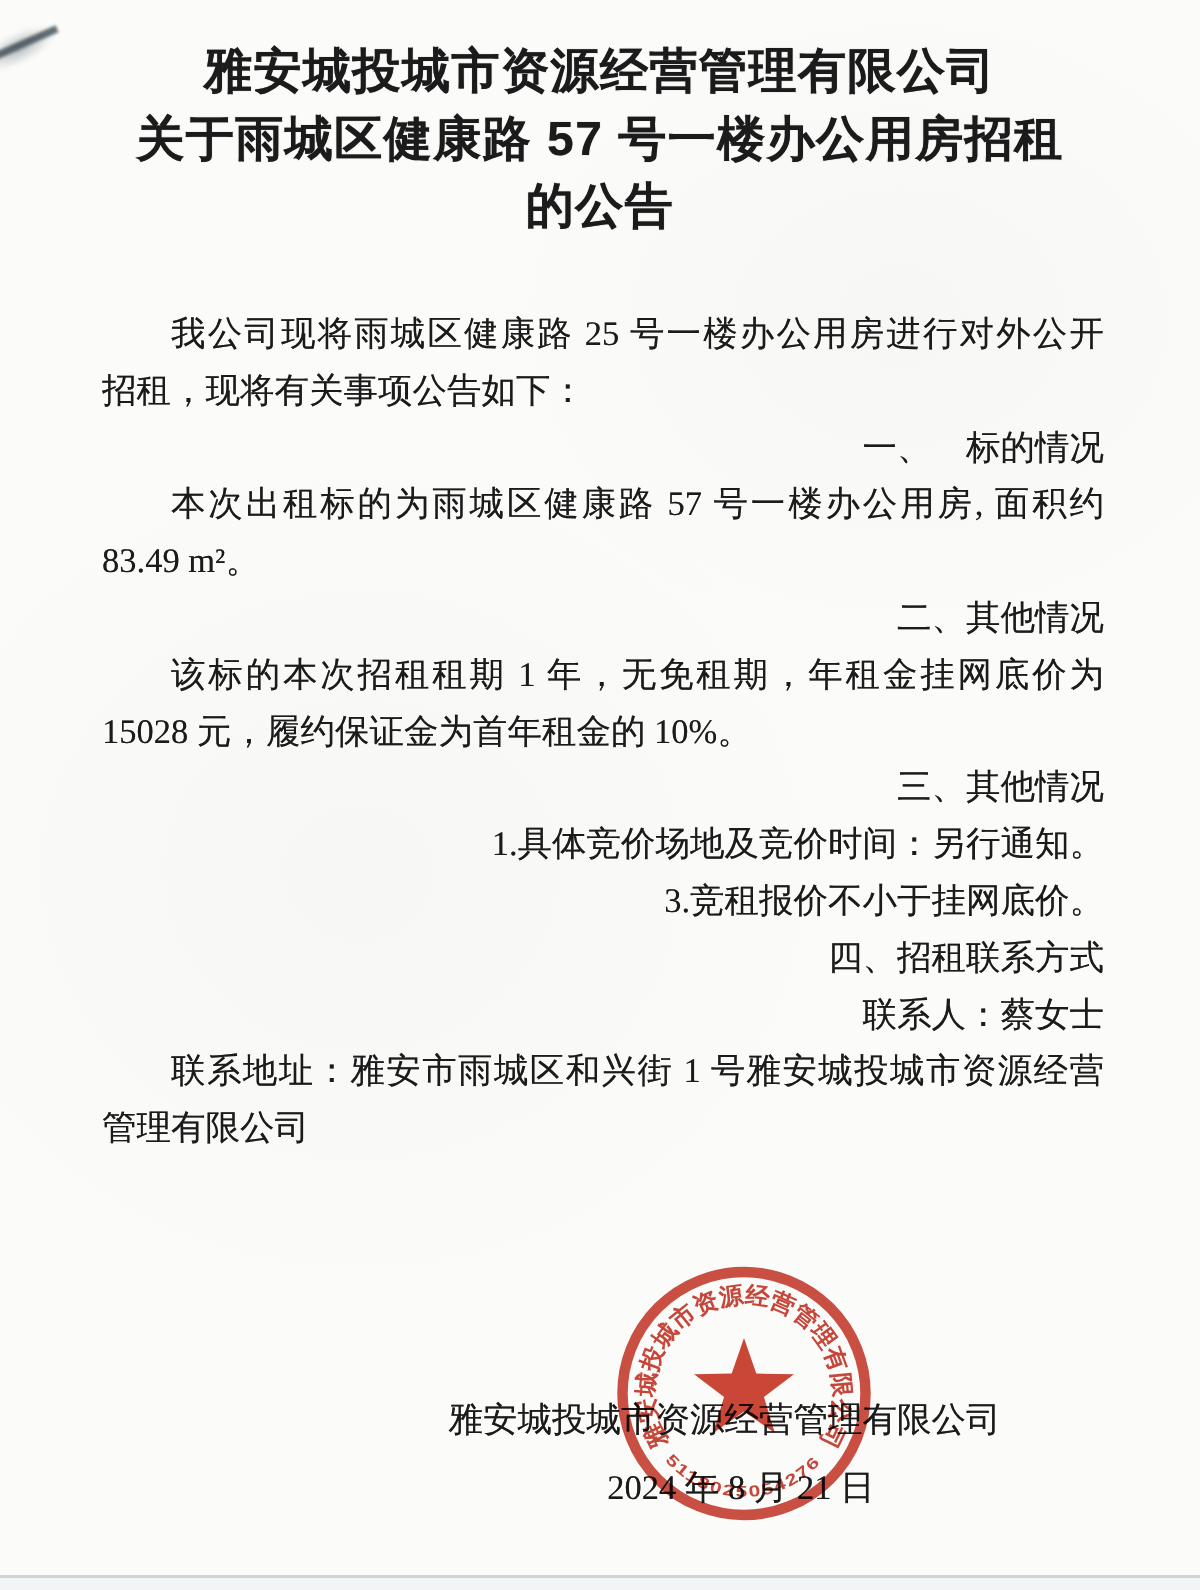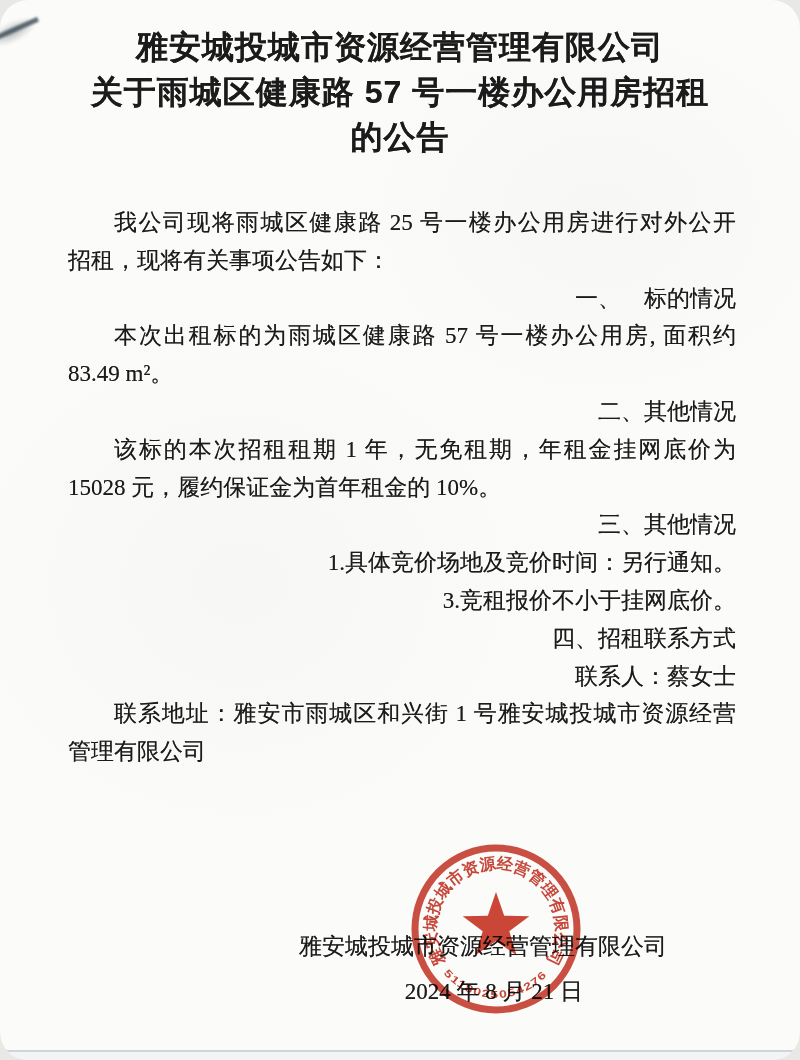--- a/index.html
+++ b/index.html
@@ -8,21 +8,20 @@
     width: 800px;
     height: 1060px;
     margin: 0 auto;
     background:
       radial-gradient(ellipse 60% 40% at 30% 55%, rgba(170,176,180,0.05), rgba(170,176,180,0) 70%),
       radial-gradient(ellipse 50% 30% at 75% 20%, rgba(170,176,180,0.05), rgba(170,176,180,0) 70%),
       #fbfbf9;
     overflow: hidden;
     font-family: "Liberation Serif", "DejaVu Serif", serif;
     color: #1b1b1b;
-    border-radius: 28px;
   }
   
   .smudge-a {
     position:absolute; left:-6px; top:26px; width:46px; height:5px;
     background:#3c4a52; transform:rotate(-24deg); filter:blur(1.2px); opacity:.8;
   }
   .smudge-b {
     position:absolute; left:-10px; top:14px; width:60px; height:26px;
     background:radial-gradient(ellipse 55% 50% at 35% 55%, rgba(90,104,112,.45), rgba(120,134,140,.18) 55%, rgba(130,140,146,0) 78%);
     transform:rotate(-26deg); filter:blur(1.5px);

